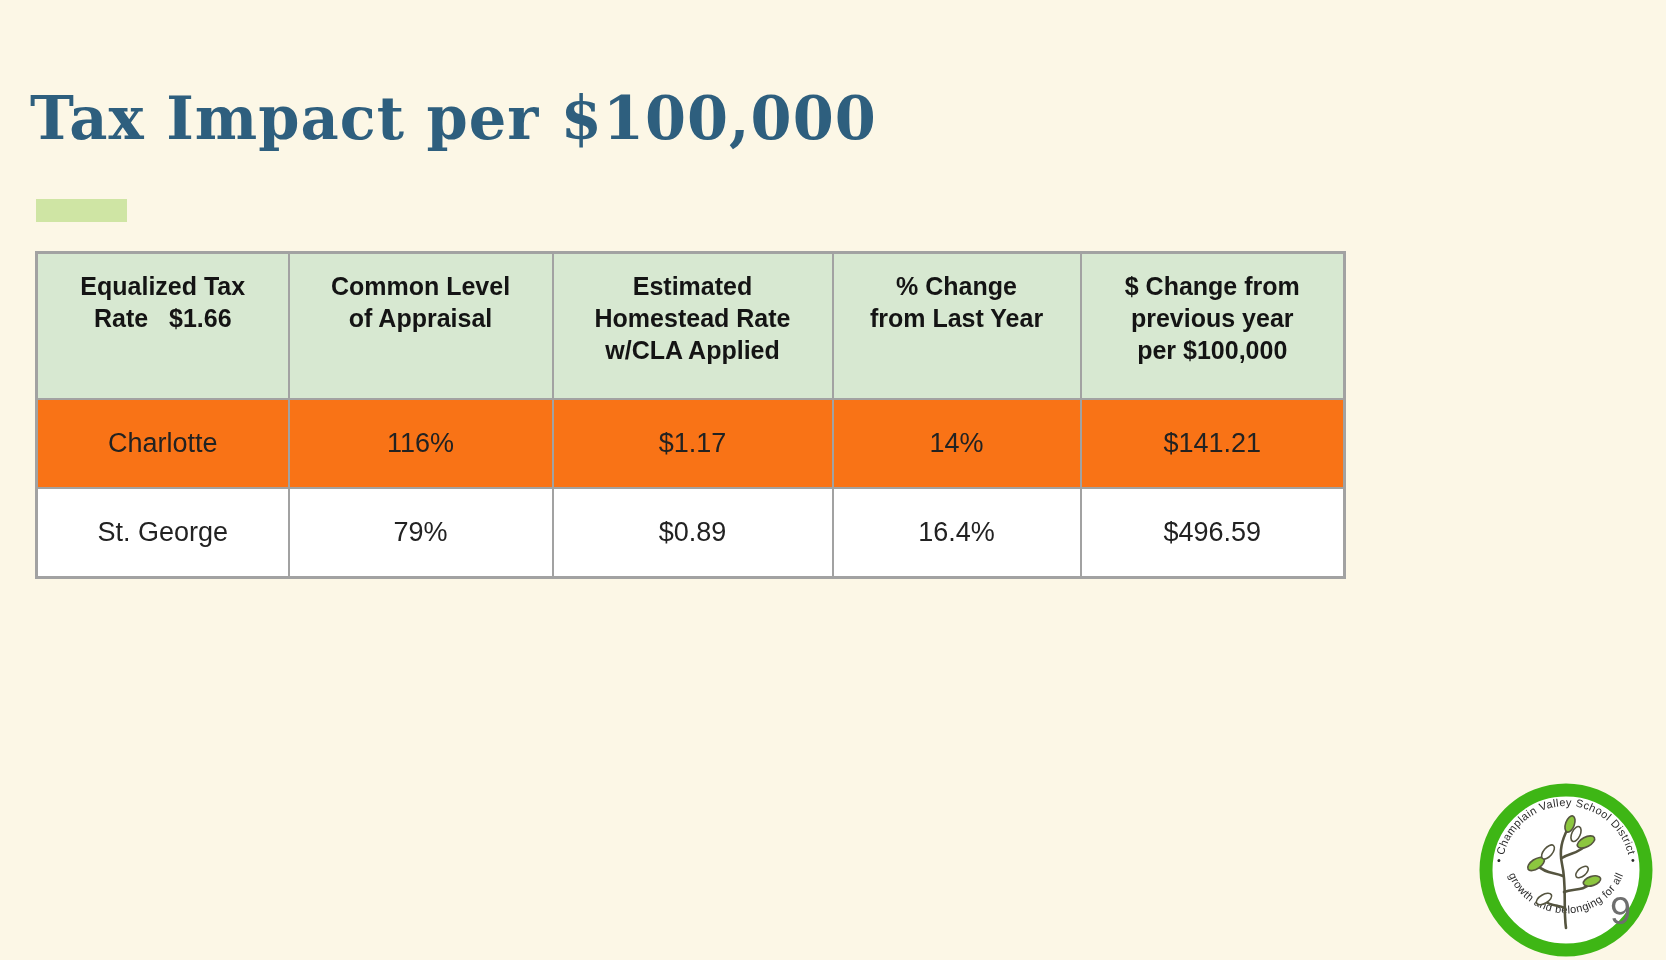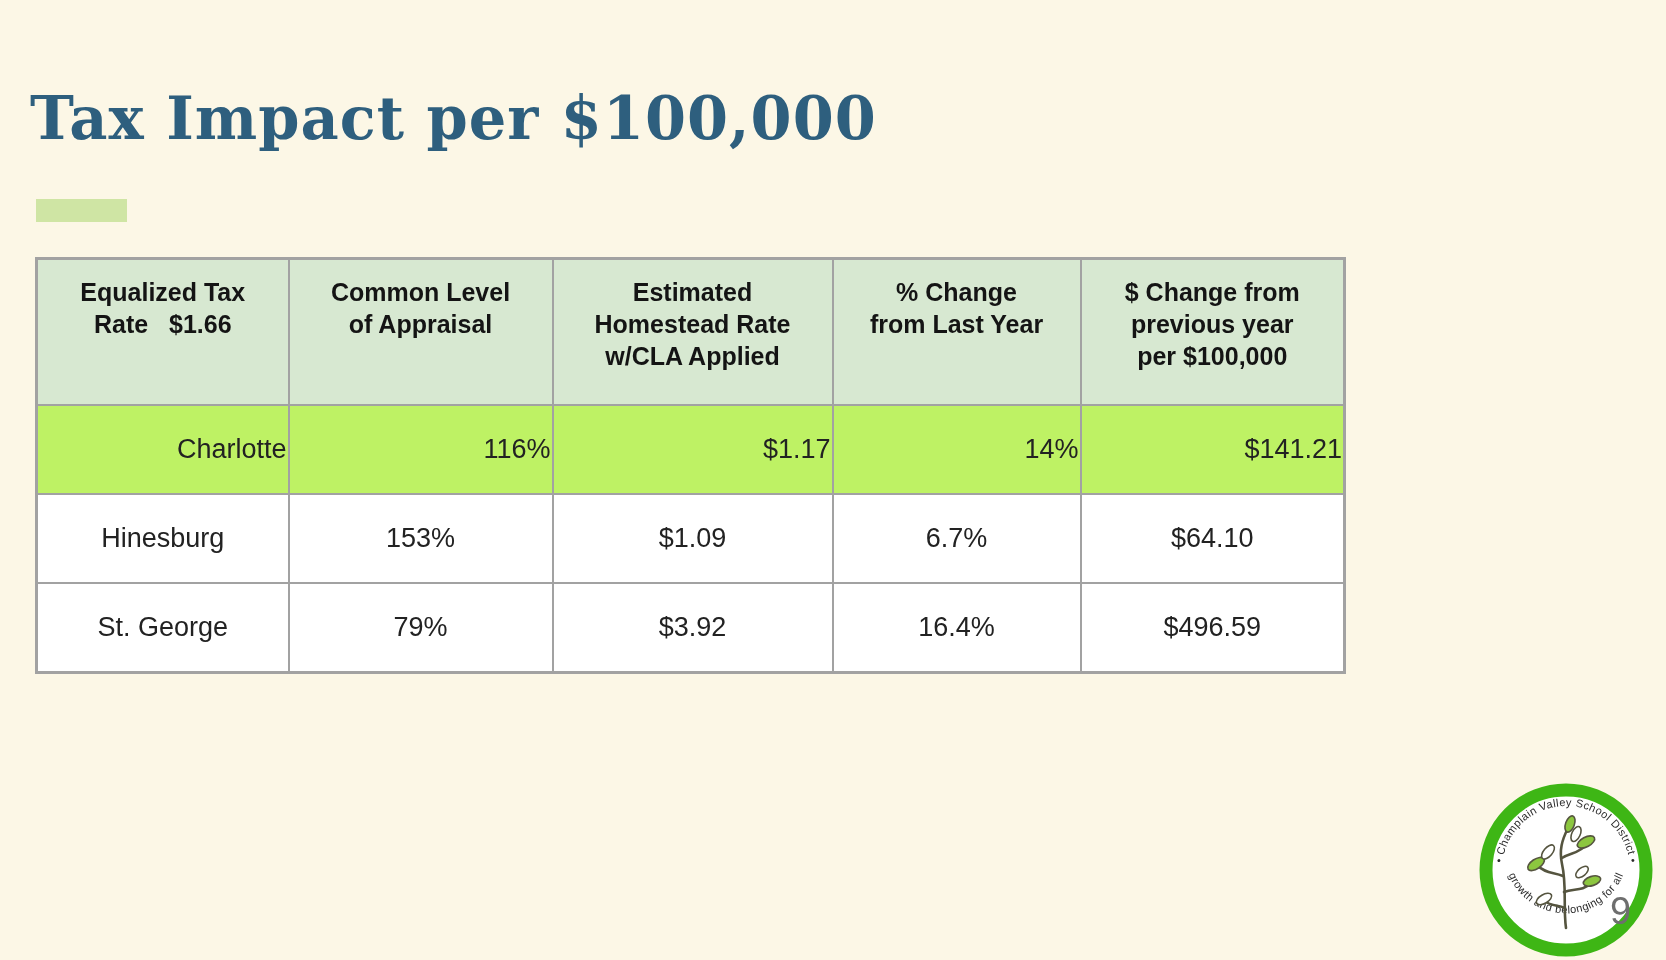--- a/index.html
+++ b/index.html
@@ -16,21 +16,21 @@
     font-family:"DejaVu Serif","Liberation Serif",serif;
     font-weight:700;font-size:59px;line-height:1.05;
     color:#2e5f7e;letter-spacing:1px;
   }
   .accent{
     position:absolute;left:36px;top:199px;
     width:91px;height:23px;background:#cfe5a4;
   }
 
   table.tax{
-    position:absolute;left:35px;top:257px;
+    position:absolute;left:35px;top:251px;
     width:1308px;table-layout:fixed;
     border-collapse:collapse;
     background:#ffffff;
     border:3px solid #a2a2a2;
   }
   table.tax th, table.tax td{
     border:2px solid #a2a2a2;
     text-align:center;
     overflow:hidden;
   }
@@ -43,21 +43,21 @@
     line-height:1.28;
     white-space:pre-line;
   }
   table.tax tbody td{
     height:85px;
     vertical-align:middle;
     font-size:27px;color:#222222;
     font-weight:400;
     background:#ffffff;
   }
-  table.tax tbody tr.alt td{background:#bef264;text-align:right;}
+  table.tax tbody tr.alt td{background:#f97316;}
 
   .logo{
     position:absolute;left:1478px;top:782px;
     width:176px;height:176px;z-index:1;
   }
   .logo text{
     font-family:"Liberation Sans", sans-serif;
     font-size:11px;fill:#2b2b2b;letter-spacing:0.4px;
   }
   .page-number{
@@ -100,30 +100,23 @@
     </thead>
     <tbody>
       <tr class="alt">
         <td>Charlotte</td>
         <td>116%</td>
         <td>$1.17</td>
         <td>14%</td>
         <td>$141.21</td>
       </tr>
       <tr>
-        <td>Hinesburg</td>
-        <td>153%</td>
-        <td>$1.09</td>
-        <td>6.7%</td>
-        <td>$64.10</td>
-      </tr>
-      <tr>
         <td>St. George</td>
         <td>79%</td>
-        <td>$3.92</td>
+        <td>$0.89</td>
         <td>16.4%</td>
         <td>$496.59</td>
       </tr>
     </tbody>
   </table>
 
   <svg class="logo" viewBox="0 0 176 176" role="img">
 
     <circle cx="88" cy="88" r="80" fill="#ffffff" stroke="#3eb615" stroke-width="13"></circle>
 

